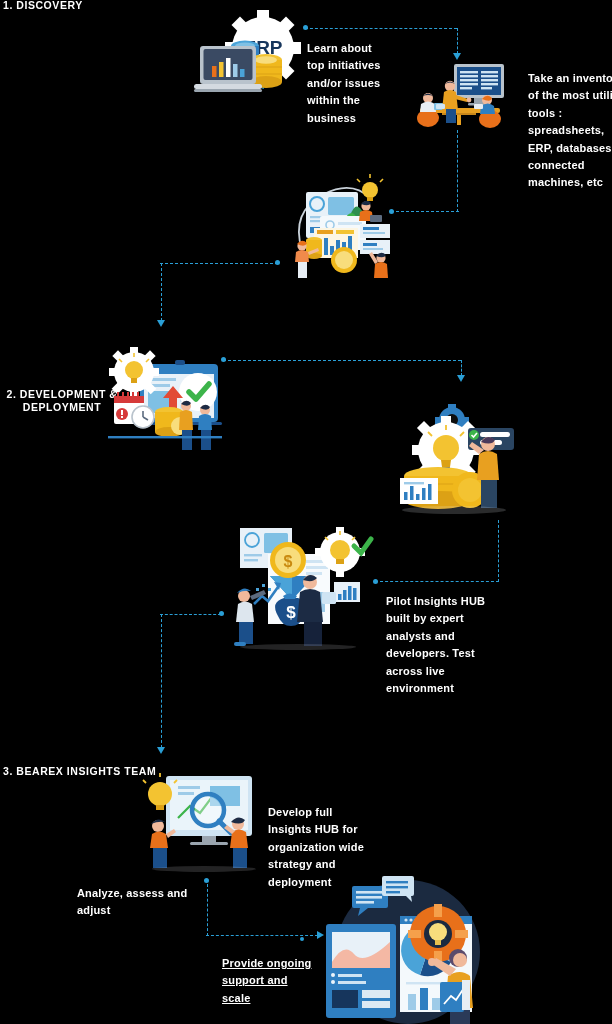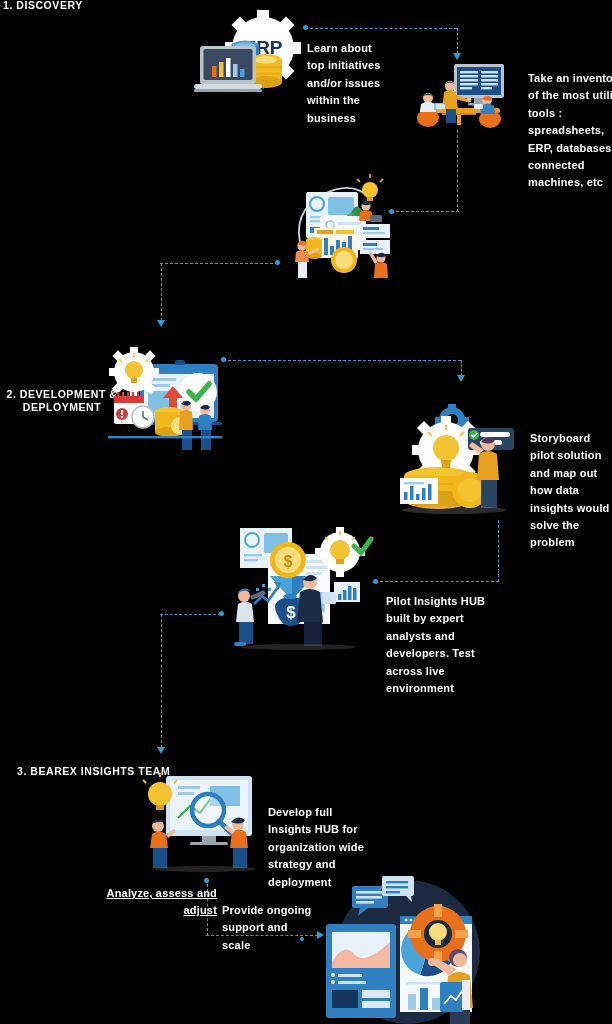--- a/index.html
+++ b/index.html
@@ -16,40 +16,40 @@
     position:absolute;
     font-weight:bold;
     font-size:10.5px;
     letter-spacing:.55px;
     line-height:1.25;
     color:#ffffff;
     white-space:pre-line;
   }
   #sec1 { left:3px;  top:-1px; }
   #sec2 { left:3px;  top:340px; text-align:center; width:118px;margin-top:48px; }
-  #sec3 { left:17px;  top:765px; }
+  #sec3 { left:3px;  top:765px; }
 
   
   .cap {
     position:absolute;
     font-size:11px;
     font-weight:bold;
     line-height:1.58;
     letter-spacing:.18px;
     color:#ffffff;
   }
   #cap1 { left:307px; top:40px;  width:80px; }
   #cap2 { left:508px; top:70px;  width:104px;margin-left:20px; }
   #cap3 { left:396px; top:224px; width:112px; }
   #cap4 { left:226px; top:373px; width:104px; }
   #cap5 { left:530px; top:430px; width:80px; }
   #cap6 { left:386px; top:593px; width:110px; }
   #cap7 { left:268px; top:804px; width:104px; }
-  #cap8 { left:77px;  top:885px; width:140px; text-align:right;text-decoration:underline;}
-  #cap9 { left:222px; top:902px; width:92px; }
+  #cap8 { left:77px;  top:885px; width:140px; text-align:left;}
+  #cap9 { left:222px; top:955px; width:92px;text-decoration:underline; }
 
   
   .dh { position:absolute; height:0; border-top:1.6px dashed #2a9fd6; }
   .dv { position:absolute; width:0;  border-left:1.6px dashed #2a9fd6; }
   .dot { position:absolute; width:5px; height:5px; border-radius:50%; background:#2a9fd6; }
   .arw { position:absolute; width:0; height:0; }
   .arw.down  { border-left:4.6px solid transparent; border-right:4.6px solid transparent; border-top:7px solid #2a9fd6; }
   .arw.right { border-top:4.6px solid transparent; border-bottom:4.6px solid transparent; border-left:7px solid #2a9fd6; }
 
   
@@ -96,21 +96,20 @@
 
   <div class="dot" style="left:204px; top:878px;"></div>
   <div class="dv" style="left:206.5px; top:884px; height:52px;"></div>
   <div class="dh" style="left:206px; top:935px; width:112px;"></div>
   <div class="arw right" style="left:317px; top:930.5px;"></div>
 
   <div class="dot" style="left:300px; top:937px; width:4px; height:4px;"></div>
 
   <div class="cap" id="cap1">Learn about top initiatives and/or issues within the business</div>
   <div class="cap" id="cap2">Take an inventory of the most utilized tools : spreadsheets, ERP, databases, connected machines, etc</div>
-  <div class="cap" id="cap5">Storyboard pilot solution and map out how data insights would solve the problem</div>
   <div class="cap" id="cap7">Develop full Insights HUB for organization wide strategy and deployment</div>
   <div class="cap" id="cap6">Pilot Insights HUB built by expert analysts and developers. Test across live environment</div>
   <div class="cap" id="cap8">Analyze, assess and adjust</div>
   <div class="cap" id="cap9">Provide ongoing support and scale</div>
 
   <div class="ill" id="ill-erp" style="left:190px; top:8px; width:118px; height:100px;">
     <svg width="118" height="100" viewBox="0 0 118 100">
 
       <g fill="#ffffff">
         <circle cx="73" cy="40" r="31"></circle>

